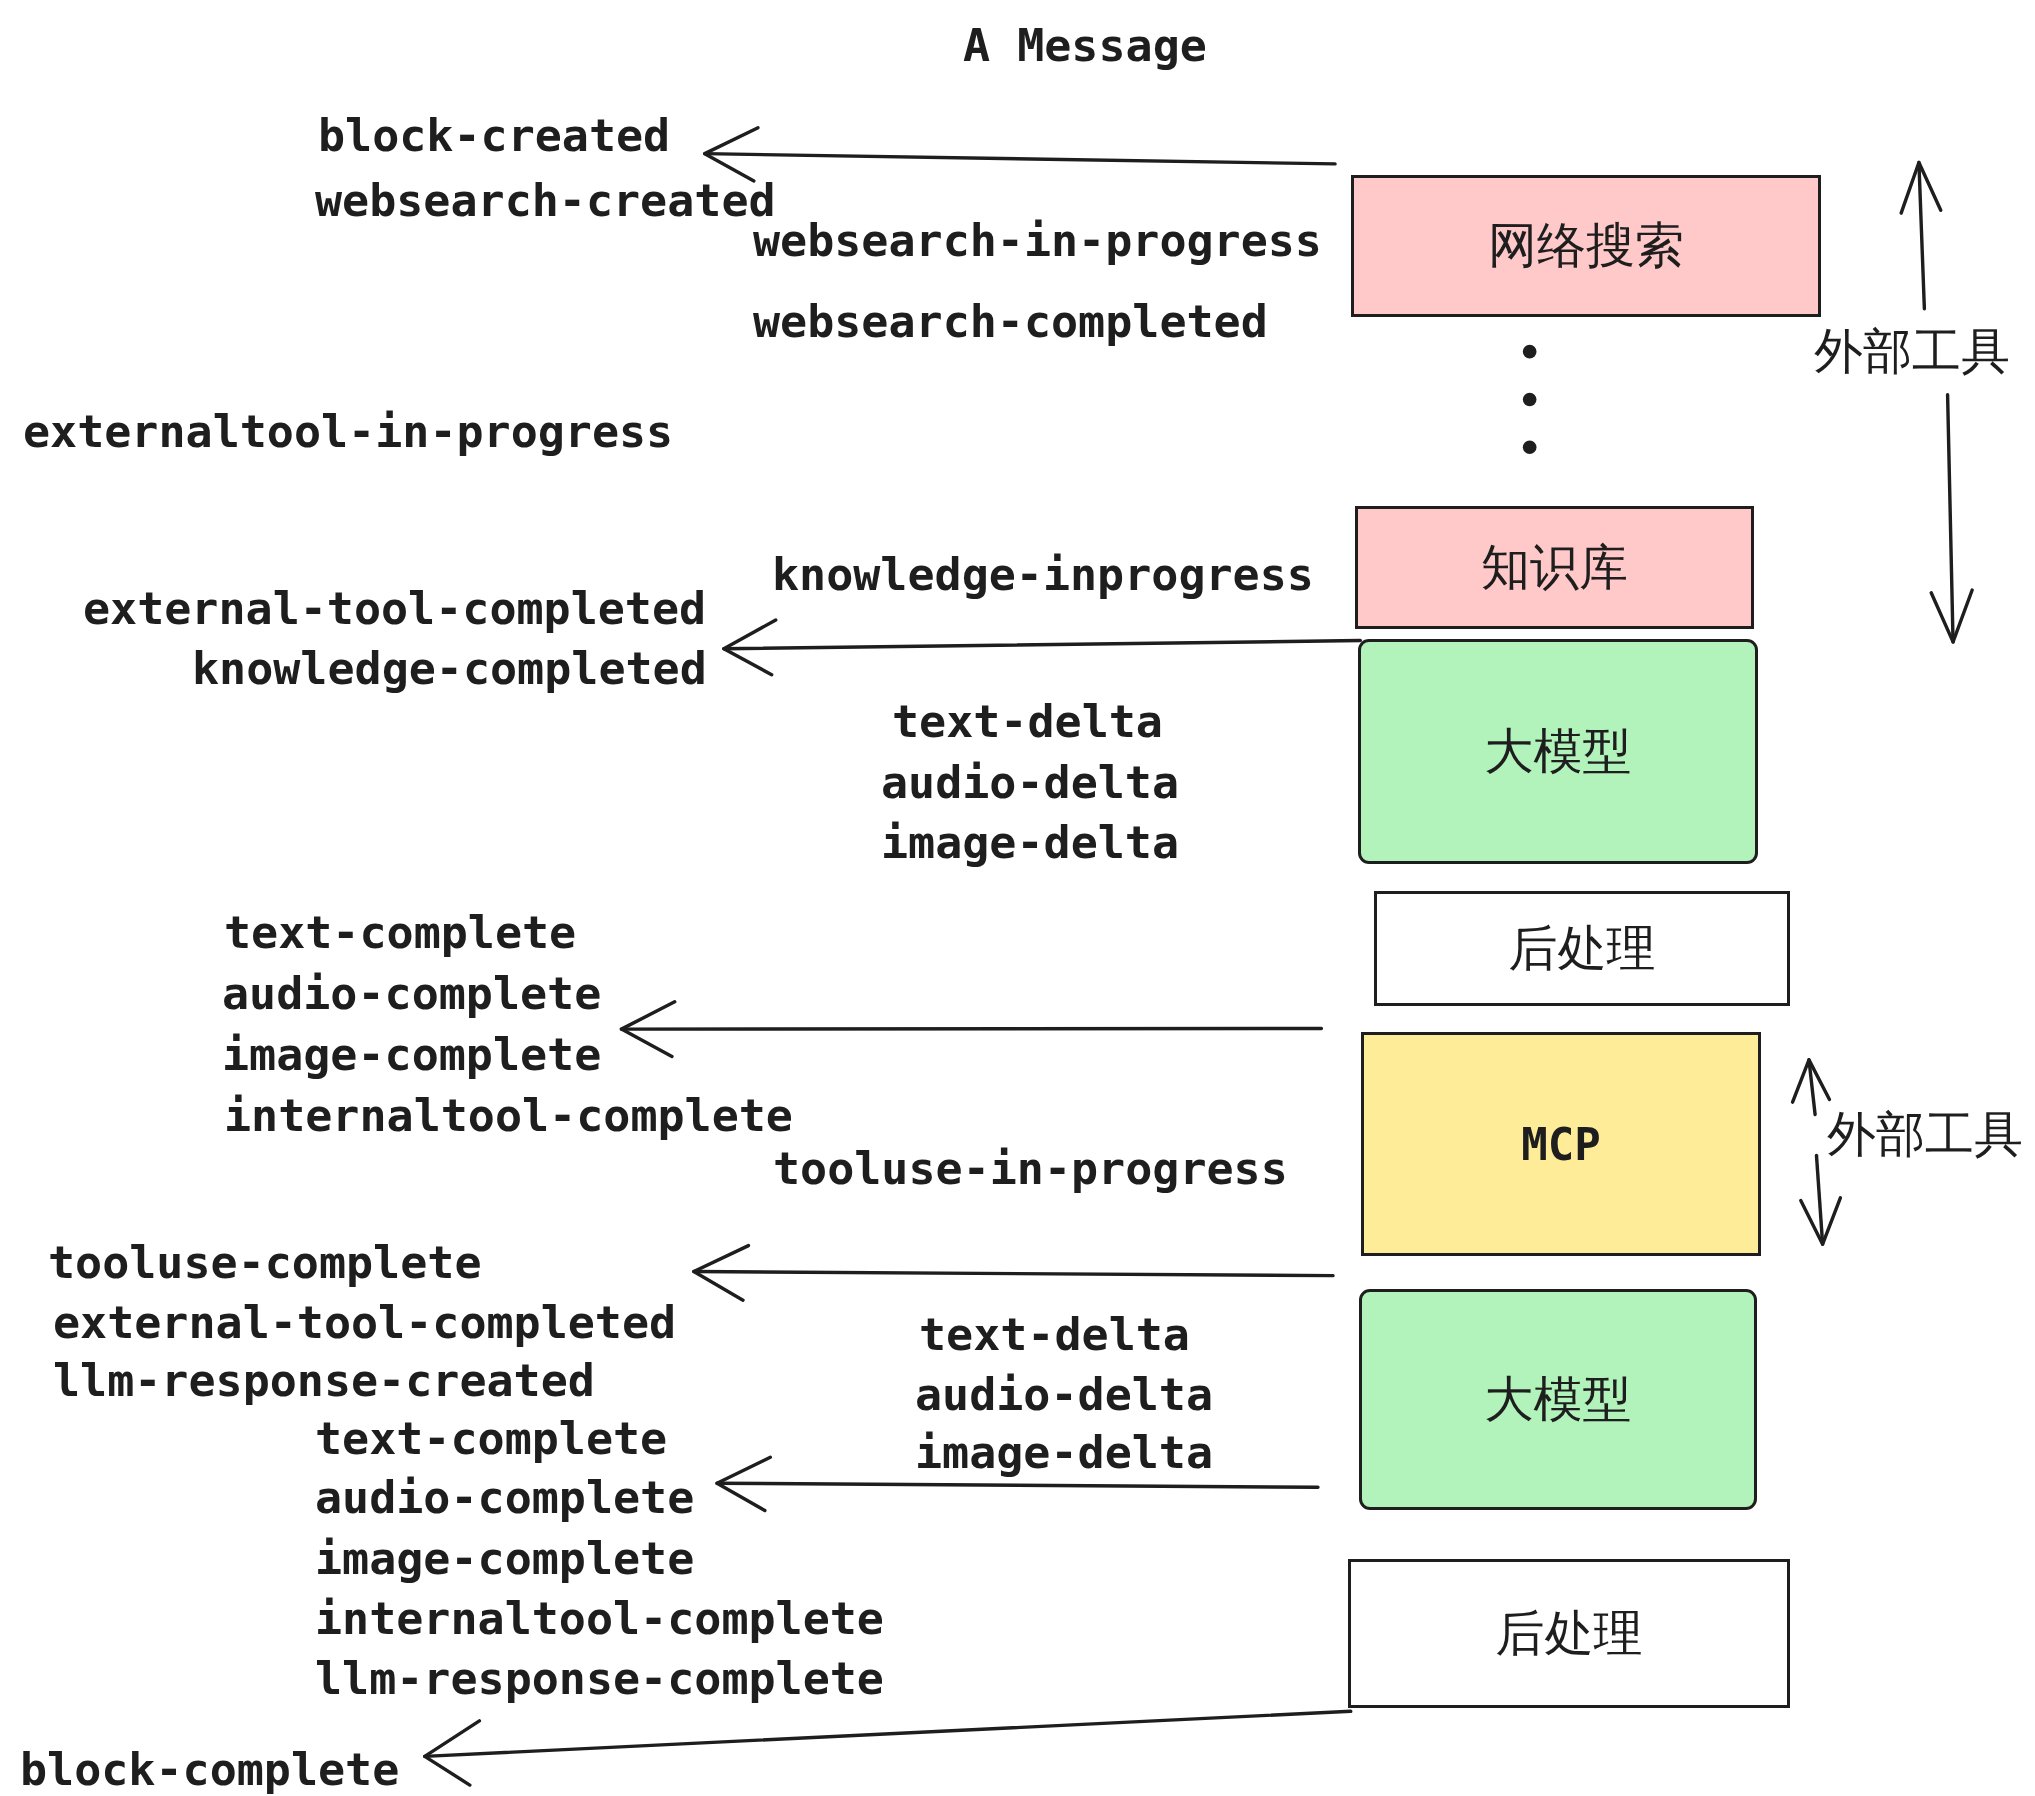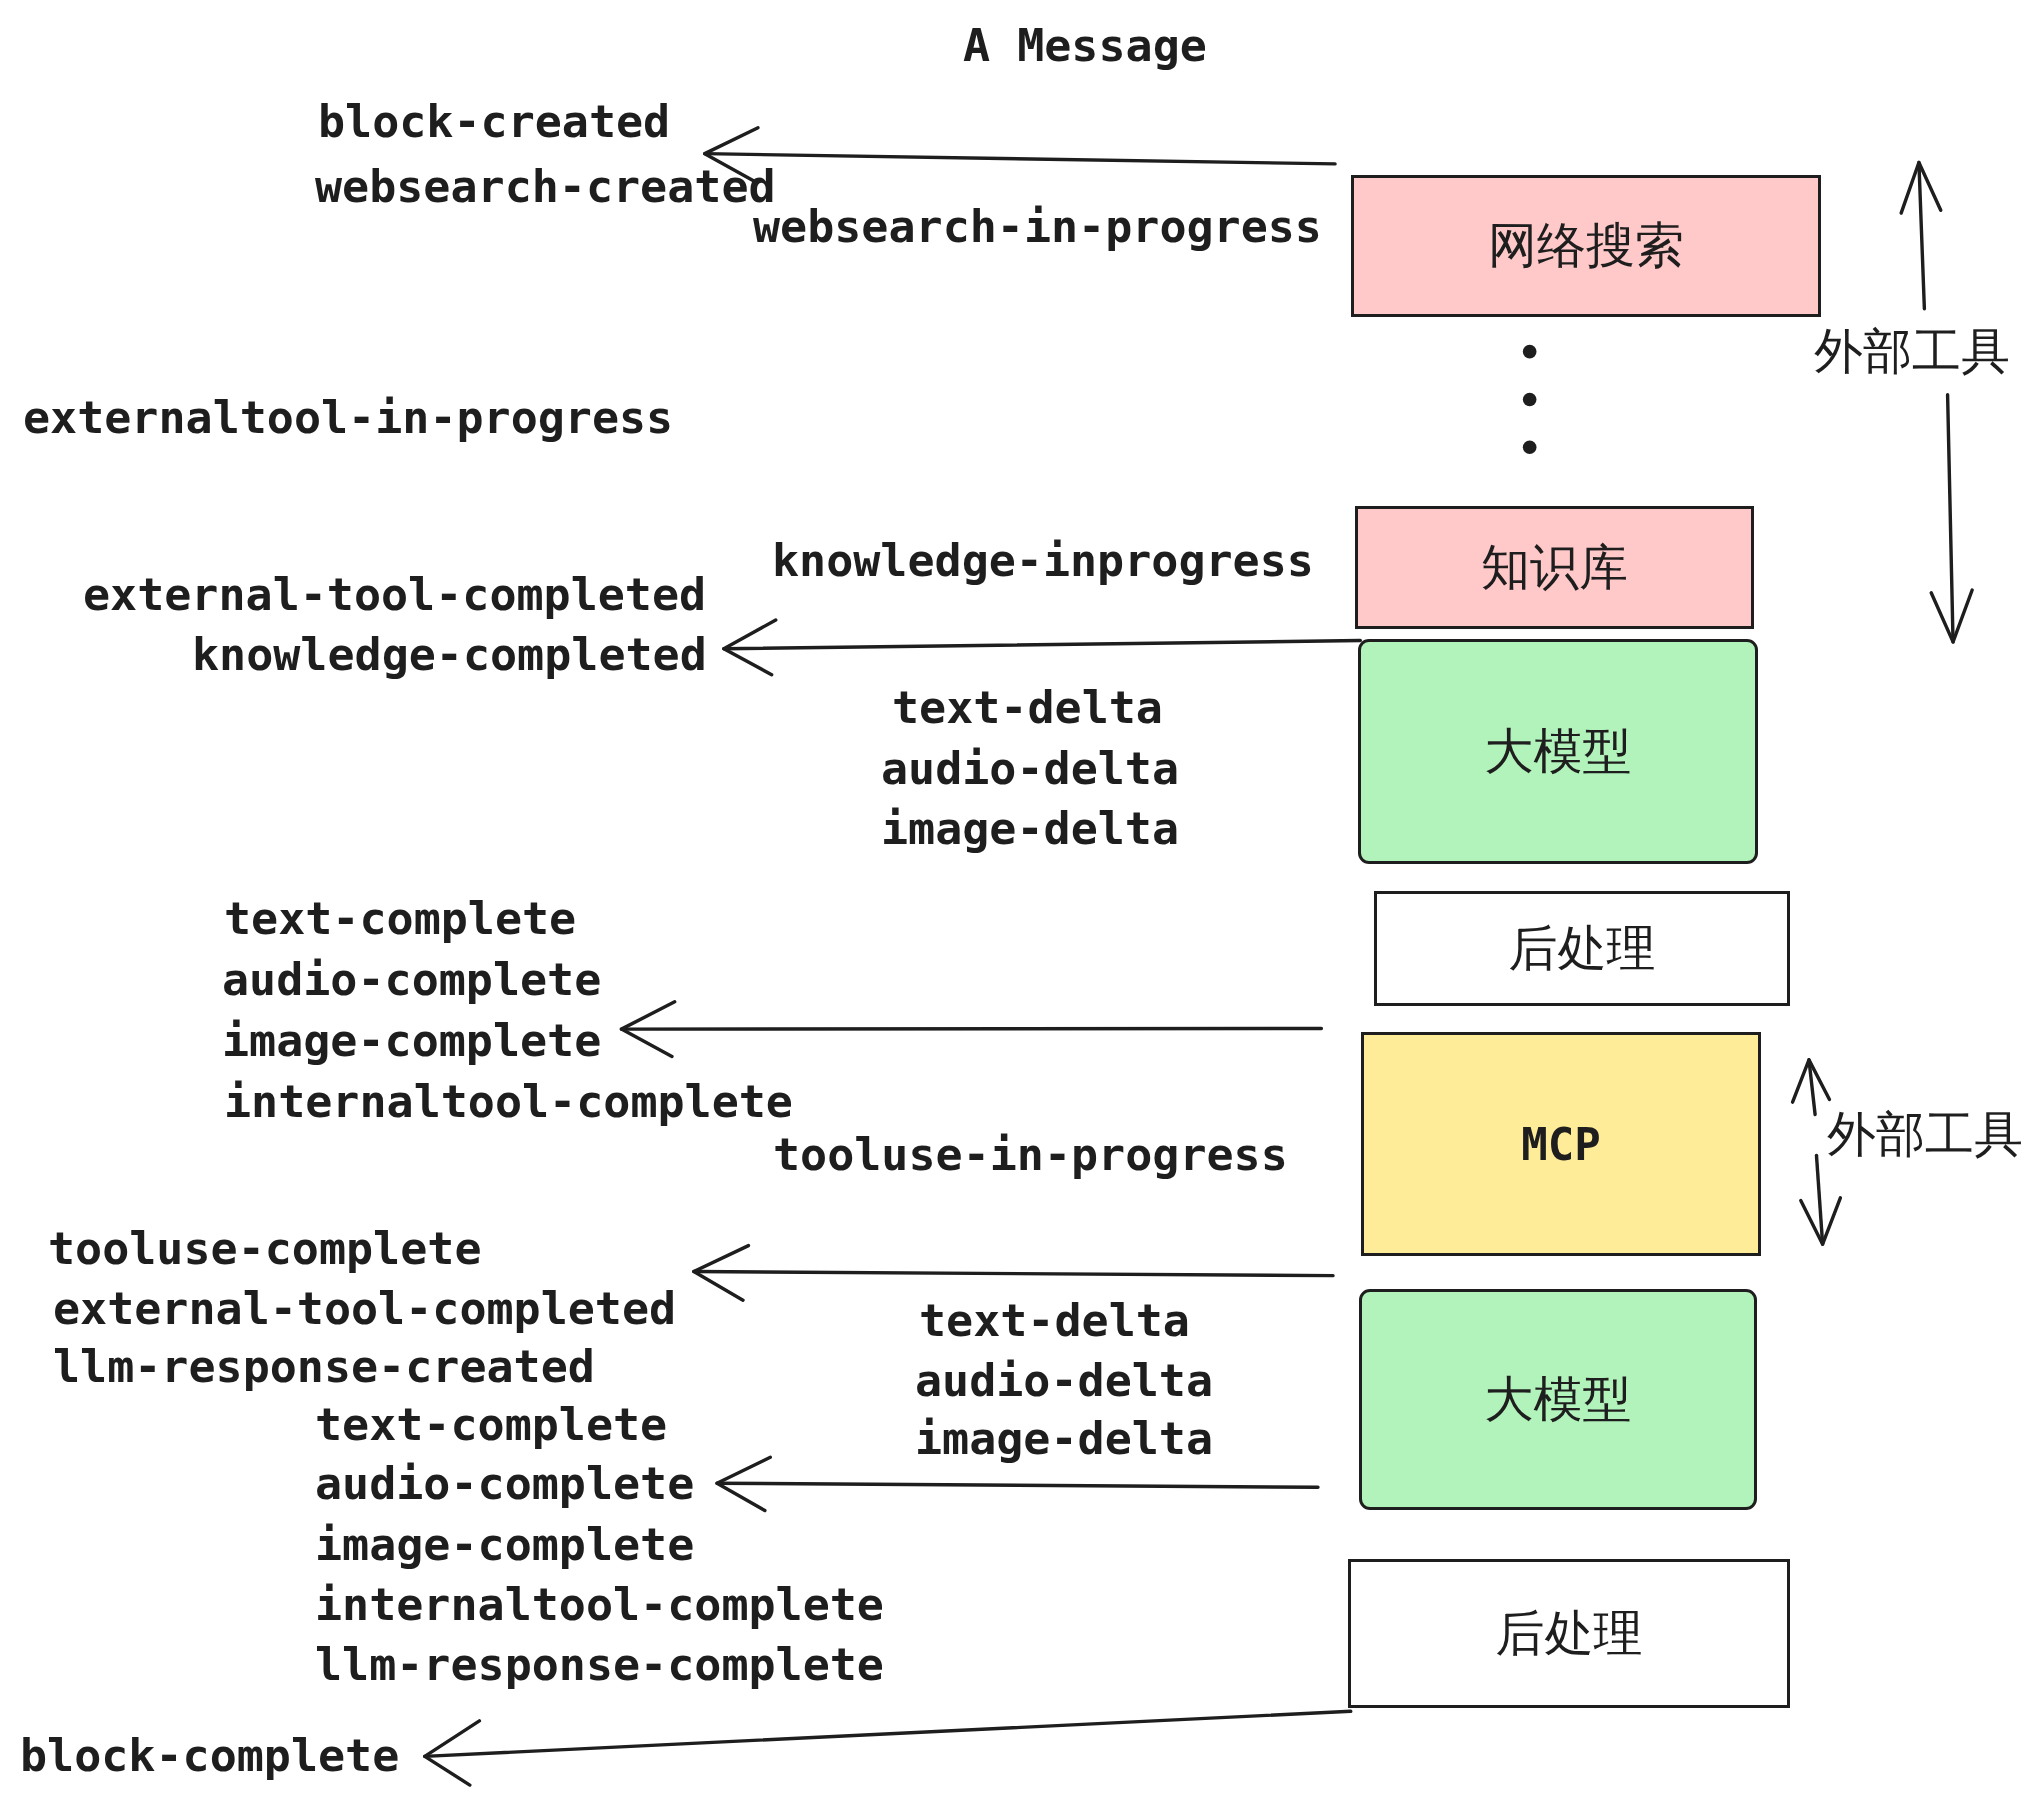--- a/index.html
+++ b/index.html
@@ -7,20 +7,21 @@
     position:relative;width:2035px;height:1796px;background:#ffffff;
     color:#1e1e1e;font-family:"DejaVu Sans Mono",monospace;overflow:hidden;
   }
   .title{
     position:absolute;font-size:45px;font-weight:700;white-space:nowrap;
     transform:translateY(-50%);
   }
   .ev{
     position:absolute;font-size:45px;font-weight:600;white-space:nowrap;
     transform:translateY(-50%);
+    margin-top:14px;
   }
   .box{
     position:absolute;box-sizing:border-box;border:3.4px solid #1e1e1e;
     display:flex;align-items:center;justify-content:center;
     font-family:"DejaVu Sans",sans-serif;font-size:49px;font-weight:400;
   }
   .box .mono-label{
     font-family:"DejaVu Sans Mono",monospace;font-size:44px;font-weight:600;
   }
   .fill-pink{background:#FFC9C9;}
@@ -95,20 +96,21 @@
       <circle cx="2240" cy="585" r="10"></circle>
       <circle cx="2240" cy="655" r="10"></circle>
     </g>
   </svg>
 
   <div class="title" style="left:963px;top:45px">A Message</div>
 
   <div class="ev" style="left:318px;top:121px">block-created</div>
   <div class="ev" style="left:315px;top:186px">websearch-created</div>
   <div class="ev" style="left:753px;top:226px">websearch-in-progress</div>
+  <div class="ev" style="left:753px;top:307px">websearch-completed</div>
   <div class="ev" style="left:23px;top:417px">externaltool-in-progress</div>
   <div class="ev" style="left:772px;top:560px">knowledge-inprogress</div>
   <div class="ev" style="left:83px;top:594px">external-tool-completed</div>
   <div class="ev" style="left:192px;top:654px">knowledge-completed</div>
   <div class="ev" style="left:892px;top:707px">text-delta</div>
   <div class="ev" style="left:881px;top:768px">audio-delta</div>
   <div class="ev" style="left:881px;top:828px">image-delta</div>
   <div class="ev" style="left:224px;top:918px">text-complete</div>
   <div class="ev" style="left:222px;top:979px">audio-complete</div>
   <div class="ev" style="left:222px;top:1040px">image-complete</div>

